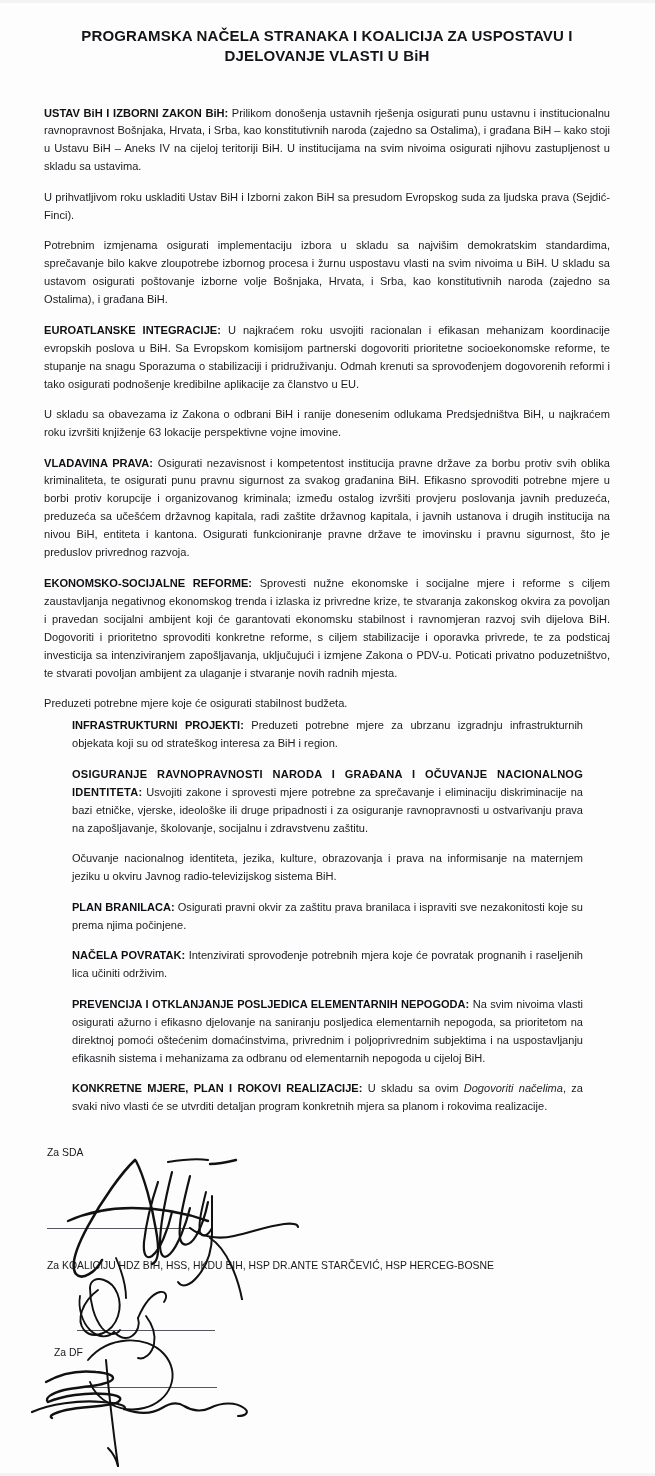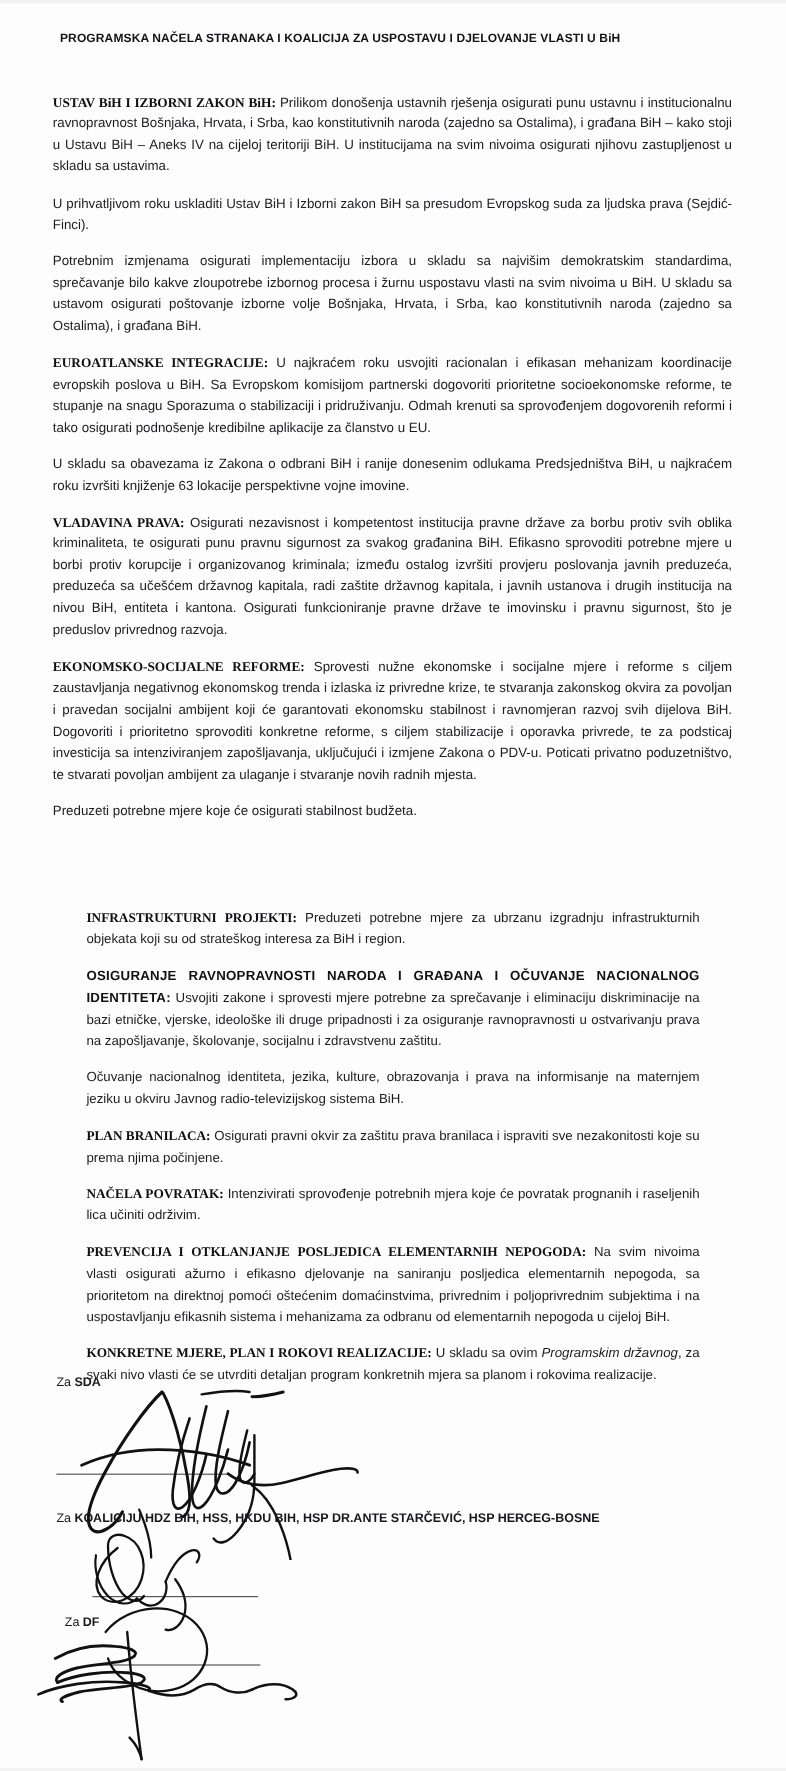--- a/index.html
+++ b/index.html
@@ -27,30 +27,30 @@
     box-sizing: border-box;
   }
   .page-one {
     left: 0;
     top: 0;
     width: 655px;
     padding: 18px 45px 0 44px;
   }
   .page-two {
     left: 0;
-    top: 756px;
+    top: 716px;
     width: 655px;
     padding: 0 72px 0 72px;
   }
 
   .doc-title {
-    font-size: 10px;
+    font-size: 15px;
     font-weight: bold;
     letter-spacing: 0.01em;
-    text-align: left;
+    text-align: center;
     margin: 8px 0 0 0;
     padding: 0 6px;
     line-height: 1.35;
     color: #131417;
   }
 
   p.para {
     font-size: 11.1px;
     line-height: 1.62;
     text-align: justify;
@@ -60,21 +60,20 @@
     hyphens: none;
   }
   .page-two p.para {
     font-size: 11.05px;
     line-height: 1.63;
     margin-bottom: 12.5px;
   }
   .lead {
     font-weight: bold;
     color: #0f1013;
-    font-family: Liberation Serif, serif;
   }
   .lead-spaced {
     font-weight: bold;
     color: #0f1013;
     letter-spacing: 0.02em;
   }
   em.ital { font-style: italic; }
 
   .gap-before-title { margin-top: 26px; }
 
@@ -86,21 +85,21 @@
     width: 655px;
     height: 350px;
   }
   .sig-block { position: absolute; }
   .sig-label {
     font-size: 10.4px;
     color: #17181c;
     white-space: nowrap;
     line-height: 1;
   }
-  .sig-label .bold { font-weight: bold; }
+  .sig-label .bold { font-weight: normal; }
   .sig-rule {
     position: absolute;
     height: 0;
     border-top: 1px solid #55585e;
   }
   .sig-ink {
     position: absolute;
     pointer-events: none;
   }
 
@@ -181,21 +180,21 @@
 
     <p class="para">
       <span class="lead">NAČELA POVRATAK:</span><span> Intenzivirati sprovođenje potrebnih mjera koje će povratak prognanih i raseljenih lica učiniti održivim.</span>
     </p>
 
     <p class="para">
       <span class="lead">PREVENCIJA I OTKLANJANJE POSLJEDICA ELEMENTARNIH NEPOGODA:</span><span> Na svim nivoima vlasti osigurati ažurno i efikasno djelovanje na saniranju posljedica elementarnih nepogoda, sa prioritetom na direktnoj pomoći oštećenim domaćinstvima, privrednim i poljoprivrednim subjektima i na uspostavljanju efikasnih sistema i mehanizama za odbranu od elementarnih nepogoda u cijeloj BiH.</span>
     </p>
 
     <p class="para">
-      <span class="lead">KONKRETNE MJERE, PLAN I ROKOVI REALIZACIJE:</span><span> U skladu sa ovim </span><em class="ital">Programskim državnog</em><span>, za svaki nivo vlasti će se utvrditi detaljan program konkretnih mjera sa planom i rokovima realizacije.</span>
+      <span class="lead">KONKRETNE MJERE, PLAN I ROKOVI REALIZACIJE:</span><span> U skladu sa ovim </span><em class="ital">Dogovoriti načelima</em><span>, za svaki nivo vlasti će se utvrditi detaljan program konkretnih mjera sa planom i rokovima realizacije.</span>
     </p>
 
   </div>
 
   <div class="sig-area">
 
     <div class="sig-block" style="left:47px; top:22px;">
       <div class="sig-label"><span>Za </span><span class="bold">SDA</span></div>
     </div>
 

